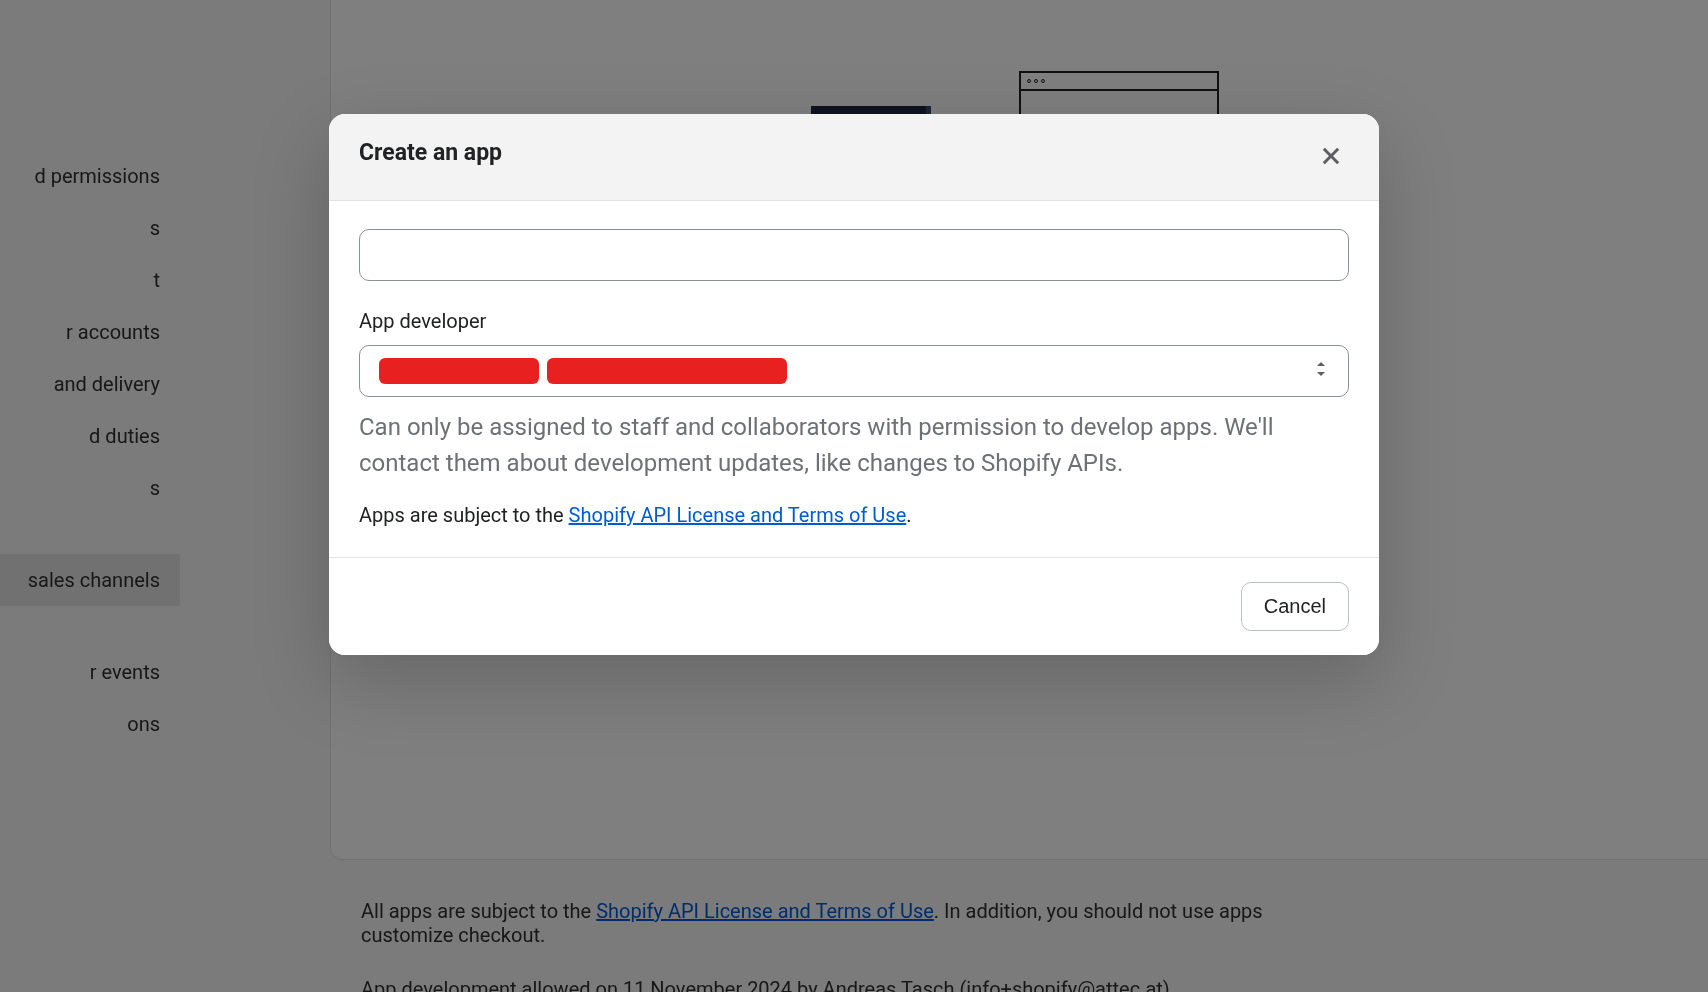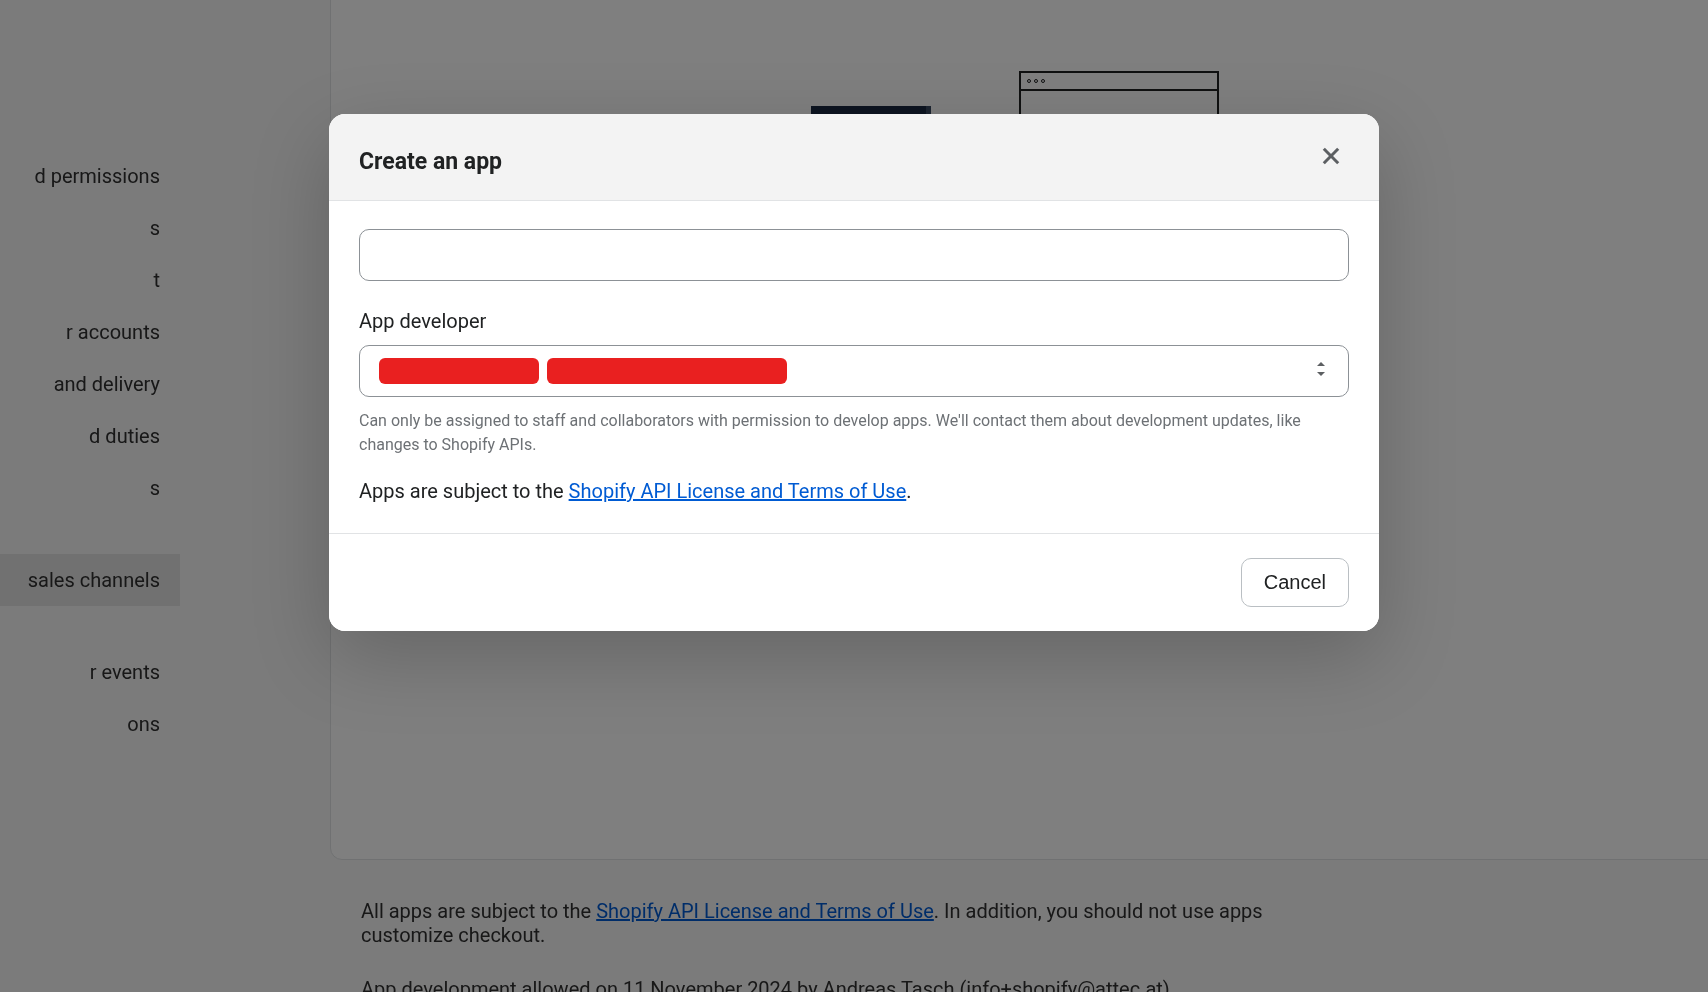--- a/index.html
+++ b/index.html
@@ -135,21 +135,21 @@
       width: 1050px;
       background: white;
       border-radius: 16px;
       box-shadow: 0 26px 80px rgba(0, 0, 0, 0.2);
       overflow: hidden;
     }
     
     .modal-header {
       display: flex;
       justify-content: space-between;
-      align-items: flex-end;
+      align-items: flex-start;
       padding: 25px 30px;
       background: #f3f3f3;
       border-bottom: 1px solid #e1e3e5;
     }
     
     .modal-title {
       font-size: 23px;
       font-weight: 700;
       color: #202223;
     }
@@ -235,21 +235,21 @@
     .select-arrows {
       position: absolute;
       right: 20px;
       top: 50%;
       transform: translateY(-50%);
       color: #5c5f62;
       pointer-events: none;
     }
     
     .helper-text {
-      font-size: 16px;
+      font-size: 24px;
       color: #6d7175;
       margin-top: 12px;
       line-height: 1.5;
     }
     
     .terms-text {
       font-size: 20px;
       color: #202223;
       margin-top: 22px;
     }

